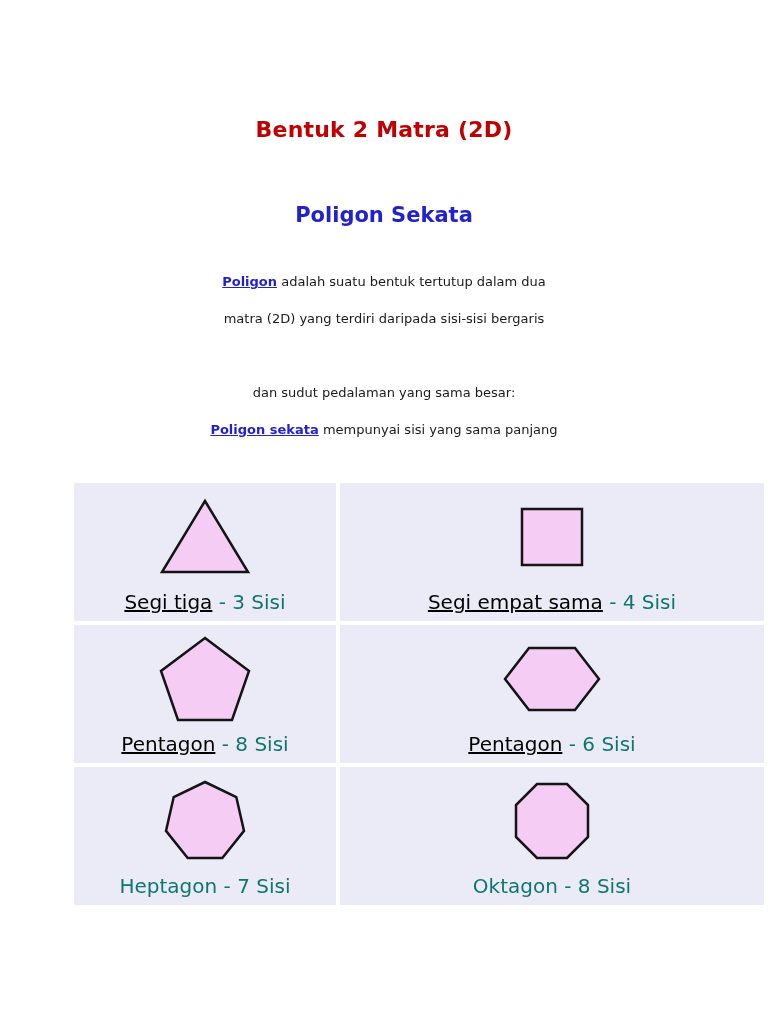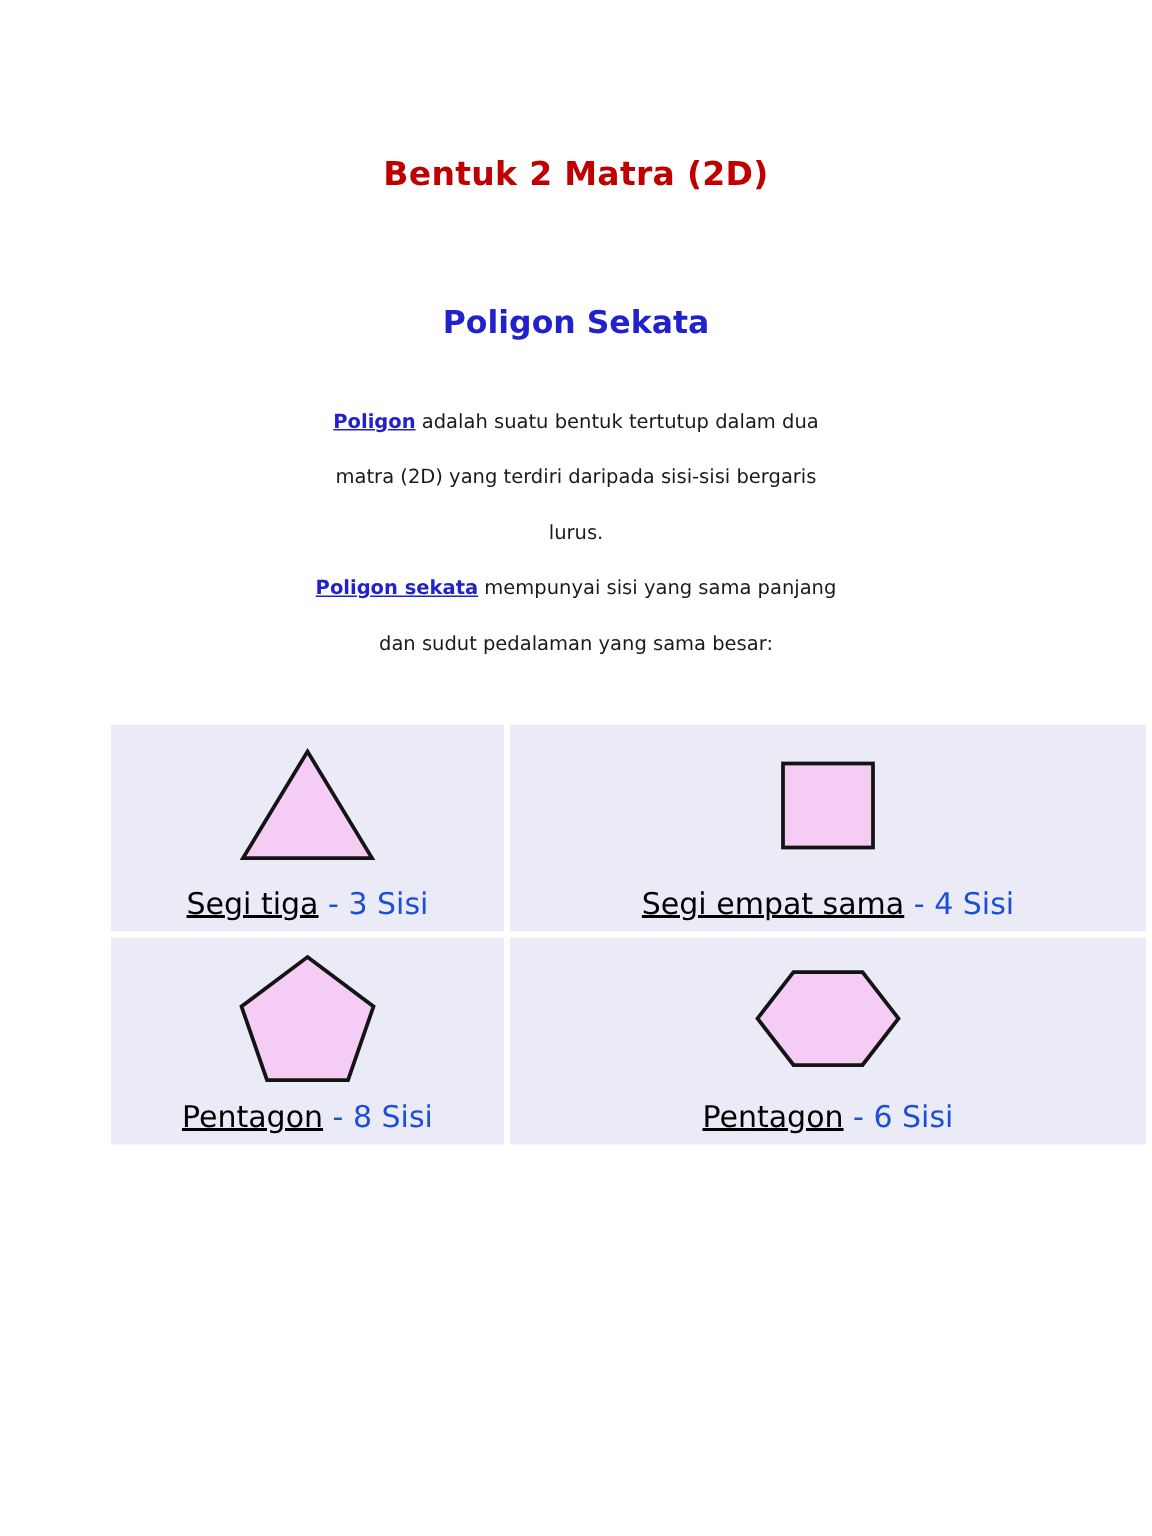--- a/index.html
+++ b/index.html
@@ -1,21 +1,21 @@
 <!DOCTYPE html>
 <html><head>
 <meta charset="utf-8">
 <style>
   html,body { margin:0; padding:0; background:#ffffff; }
   .page {
     position:relative; width:768px; height:1024px; background:#ffffff;
     font-family:"DejaVu Sans","Liberation Sans",sans-serif; overflow:hidden;
   }
   .title {
-    position:absolute; top:104px; left:0; width:100%; text-align:center;
+    position:absolute; top:117px; left:0; width:100%; text-align:center;
     font-size:22px; font-weight:bold; color:#c00000; letter-spacing:0.2px;
   }
   .subtitle {
     position:absolute; top:203px; left:0; width:100%; text-align:center;
     font-size:21px; font-weight:bold; color:#2222cc;
   }
   .para {
     position:absolute; left:84px; width:600px; text-align:center;
     font-size:13px; color:#1a1a1a; line-height:37px;
   }
@@ -38,40 +38,39 @@
   .shapebox {
     flex:1; display:flex; align-items:center; justify-content:center; width:100%;
   }
   .shape polygon, .shape rect {
     fill:#f4ccf4; stroke:#141414; stroke-width:2.5; stroke-linejoin:miter;
   }
   .label {
     padding-bottom:7px; font-size:20px; color:#1e1e6e; white-space:nowrap;
   }
   .tlink { color:#000000; text-decoration:underline; cursor:pointer; }
-  .navy { color:#1d4ed8; text-decoration:none;margin-top:42px; }
+  .navy { color:#0f766e; text-decoration:none;margin-top:42px; }
 </style>
 </head>
 <body>
 
 <div class="page">
 
   <div class="title">Bentuk 2 Matra (2D)</div>
 
   <div class="subtitle">Poligon Sekata</div>
 
   <div class="para p1">
     <div><span class="plink">Poligon</span><span> adalah suatu bentuk tertutup dalam dua</span></div>
     <div>matra (2D) yang terdiri daripada sisi-sisi bergaris</div>
-    <div>lurus.</div>
   </div>
 
   <div class="para p2">
+    <div>dan sudut pedalaman yang sama besar:</div>
     <div><span class="plink">Poligon sekata</span><span> mempunyai sisi yang sama panjang</span></div>
-    <div>dan sudut pedalaman yang sama besar:</div>
   </div>
 
   <table class="shapes">
     <tbody>
         <tr>
       <td class="colA">
         <div class="cellwrap">
           <div class="shapebox">
             <svg class="shape" width="92" height="77" viewBox="0 0 92 77">
                   <polygon points="46,3 89,74 3,74"></polygon>
@@ -106,16 +105,38 @@
         <div class="cellwrap">
           <div class="shapebox">
             <svg class="shape" width="100" height="68" viewBox="0 0 100 68">
                   <polygon points="27,3 73,3 97,34 73,65 27,65 3,34"></polygon>
                 </svg>
           </div>
           <div class="label"><span class="tlink">Pentagon</span><span class="navy"> - 6 Sisi</span></div>
         </div>
       </td>
     </tr>
+    <tr>
+      <td class="colA">
+        <div class="cellwrap">
+          <div class="shapebox">
+            <svg class="shape" width="84" height="81" viewBox="0 0 84 81">
+                  <polygon points="42,2 73.3,17 81,50.9 59.3,78 24.7,78 3,50.9 10.7,17"></polygon>
+                </svg>
+          </div>
+          <div class="label"><span class="navy">Heptagon</span><span class="navy"> - 7 Sisi</span></div>
+        </div>
+      </td>
+      <td class="colB">
+        <div class="cellwrap">
+          <div class="shapebox">
+            <svg class="shape" width="76" height="78" viewBox="0 0 76 78">
+                  <polygon points="23,2 53,2 74,23 74,55 53,76 23,76 2,55 2,23"></polygon>
+                </svg>
+          </div>
+          <div class="label"><span class="navy">Oktagon</span><span class="navy"> - 8 Sisi</span></div>
+        </div>
+      </td>
+    </tr>
   </tbody>
     </table>
 
 </div>
 
 </body></html>

